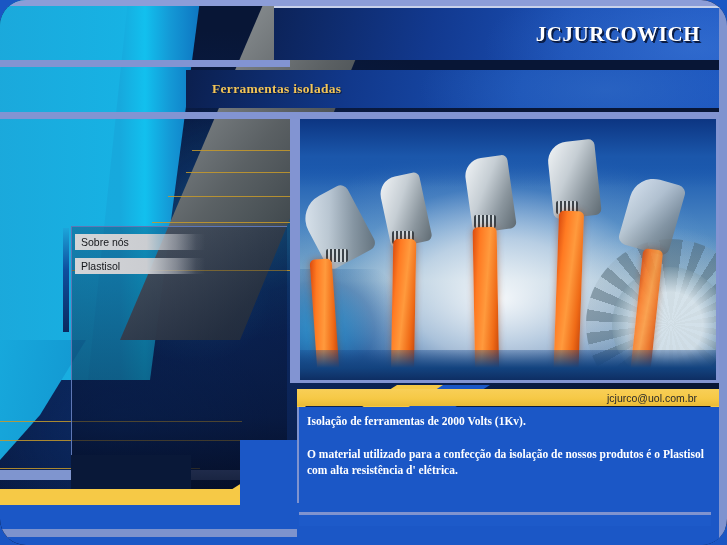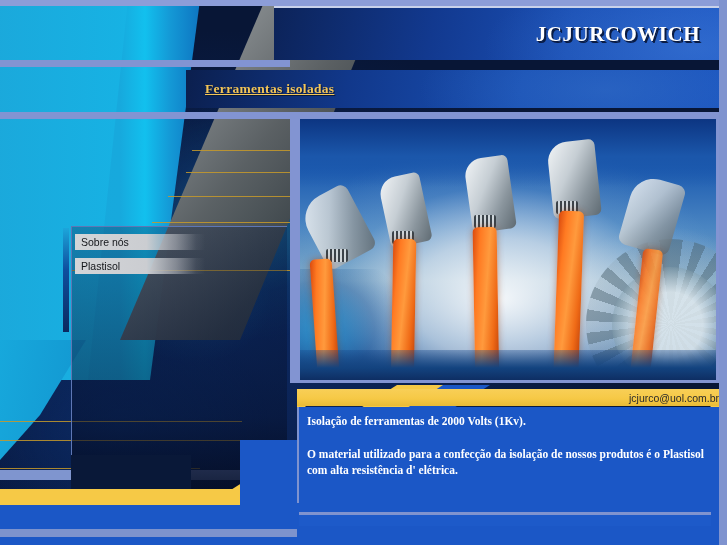--- a/index.html
+++ b/index.html
@@ -8,20 +8,21 @@
     width:727px; height:545px;
     overflow:hidden;
     background:#1a56c4;
     font-family:"Liberation Sans", sans-serif;
   }
   #page {
     position:relative;
     width:727px; height:545px;
     background:#1b57c6;
     overflow:hidden;
+    border-radius:26px;
   }
 
   
   .bg-navy {
     position:absolute; left:0; top:0; width:727px; height:545px;
     background:
       radial-gradient(ellipse 420px 300px at 220px 330px, #0d2a63 0%, #0a1f4d 55%, #081636 100%),
       linear-gradient(180deg,#0a1a40 0%,#0b2050 40%,#0a1c44 100%);
   }
 
@@ -100,23 +101,22 @@
       radial-gradient(ellipse 260px 90px at 420px 20px, rgba(60,120,205,0.42) 0%, rgba(0,0,0,0) 72%),
       linear-gradient(100deg,#0b1f4e 0%, #11388b 30%, #1950b4 62%, #1b55bf 100%);
     display:flex; align-items:center;
   }
   .title-text {
     font-family:"Liberation Serif", serif;
     font-weight:bold;
     font-size:13.5px;
     color:#f3c557;
     letter-spacing:0.3px;
-    padding-left:19px;
+    padding-left:26px;
     text-shadow:1px 1px 0 #0a1a3c;
-    text-decoration:underline;
   }
 
   
   .photo-frame {
     position:absolute; left:297px; top:116px; width:422px; height:267px;
     border:3px solid #8294d2;
     background:#0a3064;
     overflow:hidden;
   }
   .photo {
@@ -188,21 +188,21 @@
   .vbar.v1 { left:290px; top:112px; height:271px; }
   .vbar.v2 { left:719px; top:0px;  width:8px; height:545px; background:#7f93cf; }
 
   
   .email-bar {
     position:absolute; left:297px; top:389px; width:422px; height:17px;
     background:linear-gradient(180deg,#f8cf57 0%, #f6c946 55%, #e9bb36 100%);
     display:flex; align-items:center; justify-content:flex-end;
   }
   .email-text {
-    font-size:10.5px; color:#2a2a2a; 
+    font-size:10.5px; color:#2a2a2a; padding-right:22px;
     font-family:"Liberation Sans", sans-serif;
   }
   .gold-corner {
     position:absolute; width:9px; height:9px;
     background:#f6c946;
   }
   .gc1 { left:297px; top:406px; clip-path:polygon(0 0,100% 0,0 100%); }
   .gc2 { left:710px; top:406px; clip-path:polygon(100% 0,100% 100%,0 0); }
   .gc3 { left:297px; top:503px; clip-path:polygon(0 0,100% 0,0 100%); }
   .gc4 { left:710px; top:503px; clip-path:polygon(100% 0,100% 100%,0 0); }

